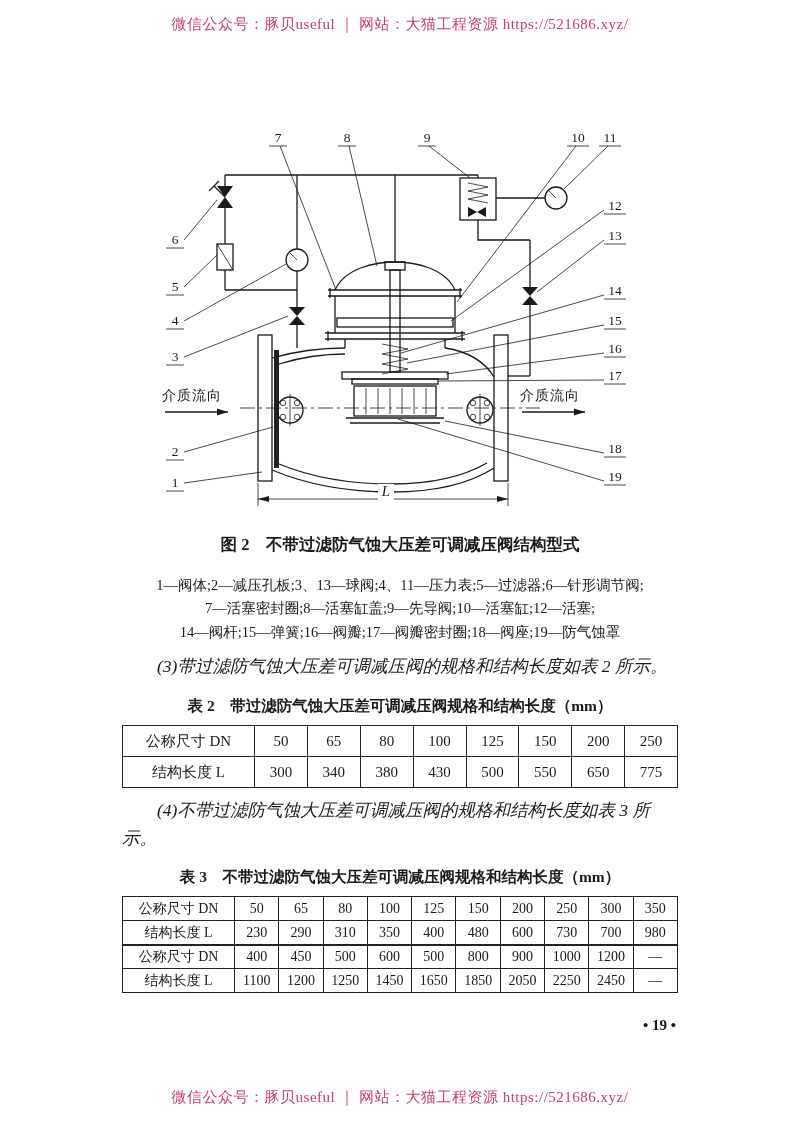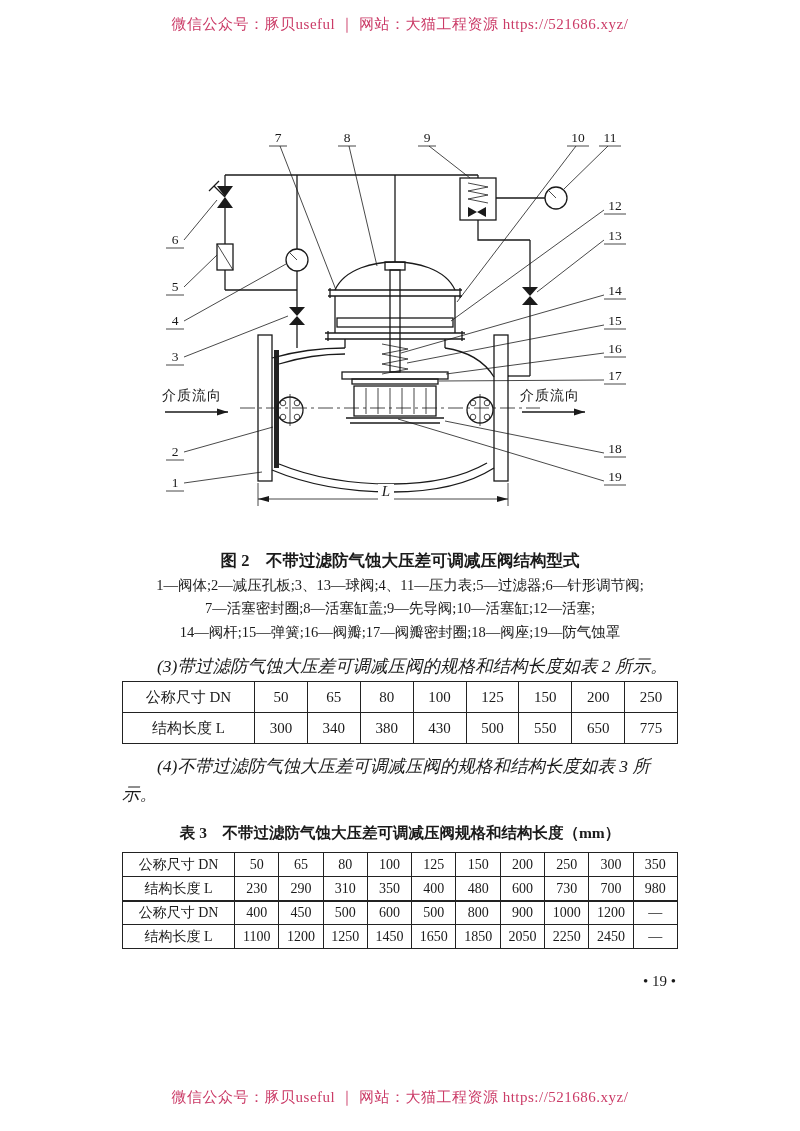--- a/index.html
+++ b/index.html
@@ -16,32 +16,32 @@
   .header-wm { padding-top:15px; }
   .footer-wm { position:absolute; bottom:24px; left:0; width:100%; }
   .content { width:556px; margin:0 auto; }
   .diagram { display:block; margin:86px auto 0 auto; }
   .diagram .ln { stroke:#1a1a1a; fill:none; stroke-width:1.3; }
   .diagram .thin { stroke:#1a1a1a; fill:none; stroke-width:0.8; }
   .diagram .fillink { fill:#1a1a1a; stroke:none; }
   .diagram text { font-family:"Liberation Serif","DejaVu Serif",serif; font-size:13.5px; fill:#1a1a1a; stroke:none; }
   .diagram text.cn { font-size:14px; letter-spacing:1px; }
   .diagram text.dim { font-style:italic; font-size:15px; }
-  .fig-caption { text-align:center; font-size:16.5px; font-weight:600; margin-top:30px; }
-  .legend { text-align:center; font-size:14.5px; line-height:1.62; margin-top:2px; white-space:nowrap; }
+  .fig-caption { text-align:center; font-size:16.5px; font-weight:600; margin-top:14px; }
+  .legend { text-align:center; font-size:14.5px; line-height:1.62; margin-top:18px; white-space:nowrap; }
   .para { font-size:17.5px; line-height:1.58; text-indent:2em; margin-top:9px;font-style:italic; }
   .table-title { text-align:center; font-weight:700; font-size:15.5px; margin:15px 0 8px 0; }
   table { width:100%; border-collapse:collapse; border:1.5px solid #222; table-layout:fixed; }
   td { border:1px solid #222; text-align:center; vertical-align:middle; }
   #table2 td { font-size:15px; height:31px; }
   #table3 td { font-size:14px; height:24px; }
   #table2 td.rowhead { width:132px; }
   #table3 td.rowhead { width:112px; }
   #table3 tr:nth-child(3) td { border-top-width:2px; }
-  .page-number { text-align:right; font-size:15px; margin-top:24px; padding-right:2px; }
+  .page-number { text-align:right; font-size:15px; margin-top:24px; padding-right:2px;font-weight:bold; }
 </style>
 </head>
 <body>
 
 <div class="watermark header-wm">微信公众号：豚贝useful ｜ 网站：大猫工程资源 https://521686.xyz/</div>
 
 <div class="content">
 
   <svg class="diagram" viewBox="0 0 520 400" width="520" height="400">
     <defs>
@@ -242,20 +242,21 @@
   <div class="fig-caption">图 2　不带过滤防气蚀大压差可调减压阀结构型式</div>
 
   <div class="legend">
     <div>1—阀体;2—减压孔板;3、13—球阀;4、11—压力表;5—过滤器;6—针形调节阀;</div>
     <div>7—活塞密封圈;8—活塞缸盖;9—先导阀;10—活塞缸;12—活塞;</div>
     <div>14—阀杆;15—弹簧;16—阀瓣;17—阀瓣密封圈;18—阀座;19—防气蚀罩</div>
   </div>
 
   <p class="para">(3)带过滤防气蚀大压差可调减压阀的规格和结构长度如表 2 所示。</p>
 
+  <div class="table-title">表 2　带过滤防气蚀大压差可调减压阀规格和结构长度（mm）</div>
   <table id="table2">
     <tbody>
         <tr>
           <td class="rowhead">公称尺寸 DN</td>
           <td>50</td>
           <td>65</td>
           <td>80</td>
           <td>100</td>
           <td>125</td>
           <td>150</td>

